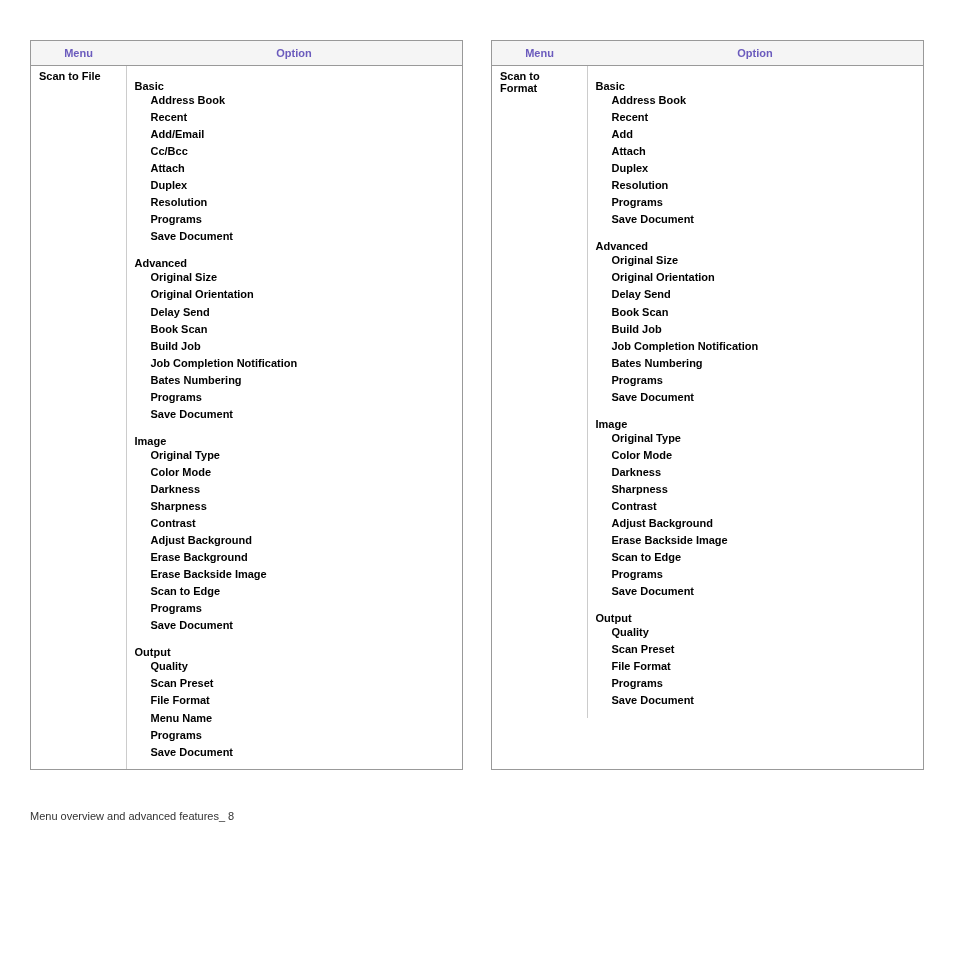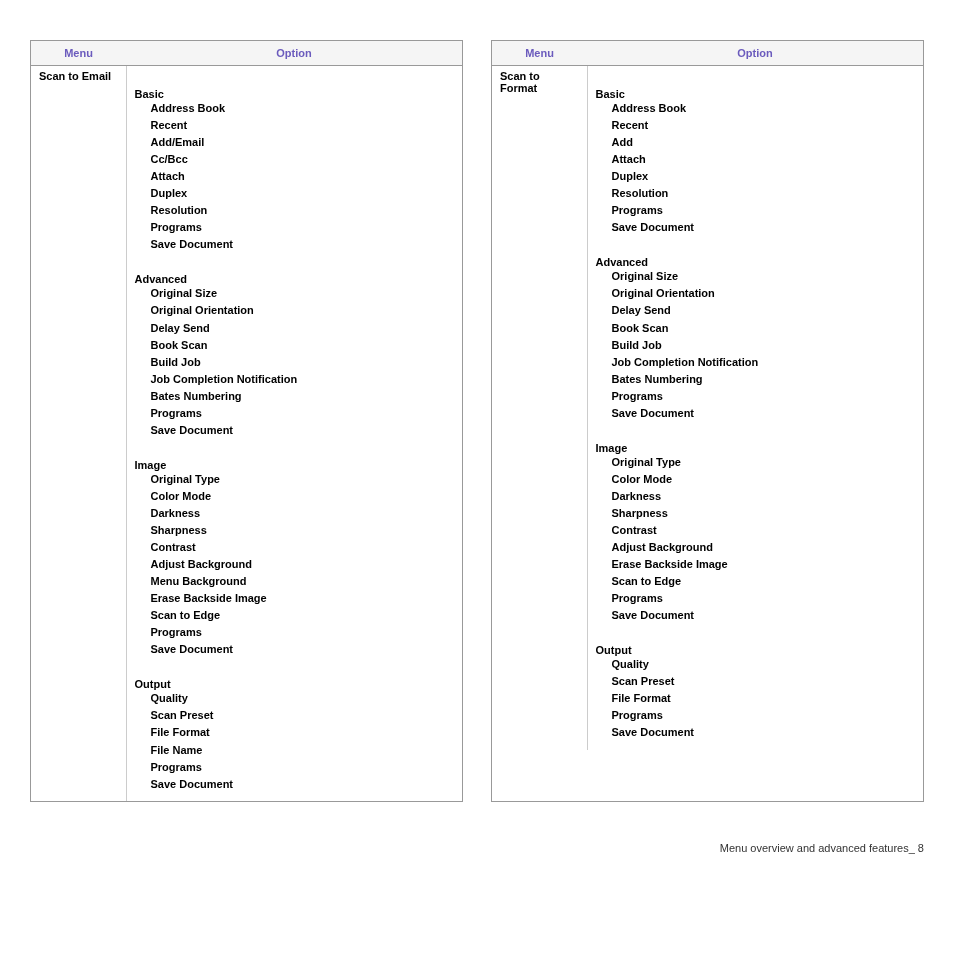--- a/index.html
+++ b/index.html
@@ -50,31 +50,31 @@
       font-size: 11px;
       vertical-align: top;
       padding-top: 4px;
       border-right: 1px solid #ccc;
     }
     .option-col {
       font-size: 11px;
     }
     .option-col .category {
       font-weight: bold;
-      margin-top: 20px;
+      margin-top: 12px;
       display: block;
     }
     .option-col .item {
       display: block;
       padding-left: 16px;
       line-height: 1.55;
       font-weight: bold;
     }
     .footer {
-      text-align: right;
+      text-align: left;
       margin-top: 40px;
       font-size: 11px;
       color: #333;
     }
   </style>
 </head>
 <body>
 
 <div class="page">
   <div class="tables-container">
@@ -83,21 +83,21 @@
       <table>
         <thead>
           <tr>
             <th>Menu</th>
             <th>Option</th>
           </tr>
         </thead>
         <tbody>
           <tr>
             <td class="menu-col">
-              <span>Scan to Email</span>
+              <span>Scan to File</span>
             </td>
             <td class="option-col">
 
               <span class="category">Basic</span>
               <span class="item">Address Book</span>
               <span class="item">Recent</span>
               <span class="item">Add/Email</span>
               <span class="item">Cc/Bcc</span>
               <span class="item">Attach</span>
               <span class="item">Duplex</span>
@@ -116,31 +116,31 @@
               <span class="item">Programs</span>
               <span class="item">Save Document</span>
 
               <span class="category">Image</span>
               <span class="item">Original Type</span>
               <span class="item">Color Mode</span>
               <span class="item">Darkness</span>
               <span class="item">Sharpness</span>
               <span class="item">Contrast</span>
               <span class="item">Adjust Background</span>
-              <span class="item">Menu Background</span>
+              <span class="item">Erase Background</span>
               <span class="item">Erase Backside Image</span>
               <span class="item">Scan to Edge</span>
               <span class="item">Programs</span>
               <span class="item">Save Document</span>
 
               <span class="category">Output</span>
               <span class="item">Quality</span>
               <span class="item">Scan Preset</span>
               <span class="item">File Format</span>
-              <span class="item">File Name</span>
+              <span class="item">Menu Name</span>
               <span class="item">Programs</span>
               <span class="item">Save Document</span>
             </td>
           </tr>
         </tbody>
       </table>
     </div>
 
     <div class="table-wrapper">
       <table>

